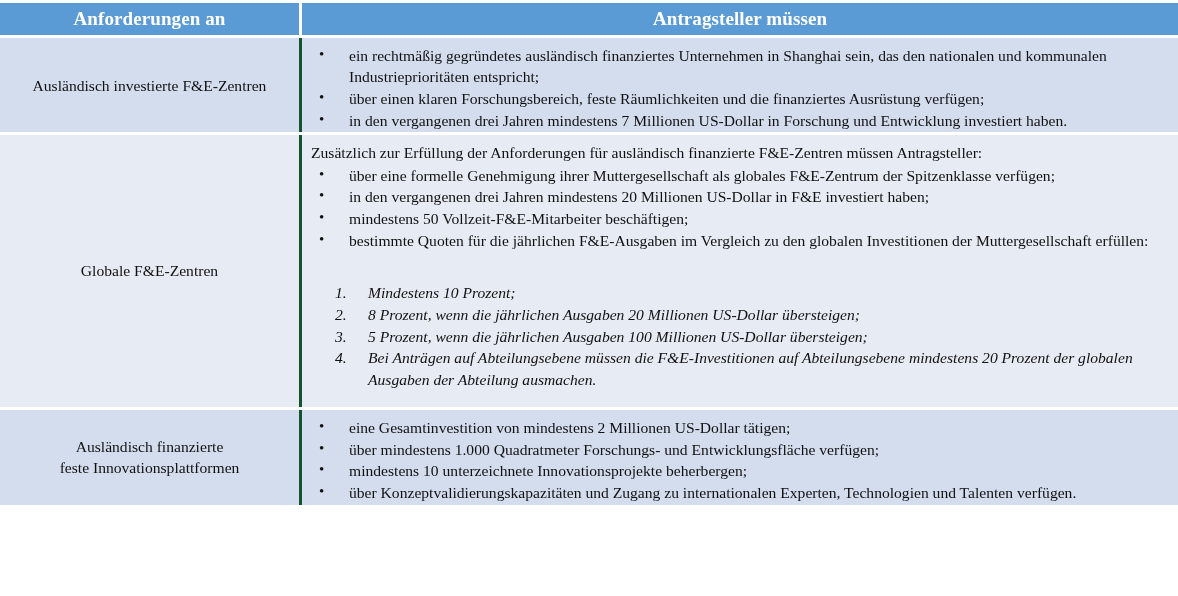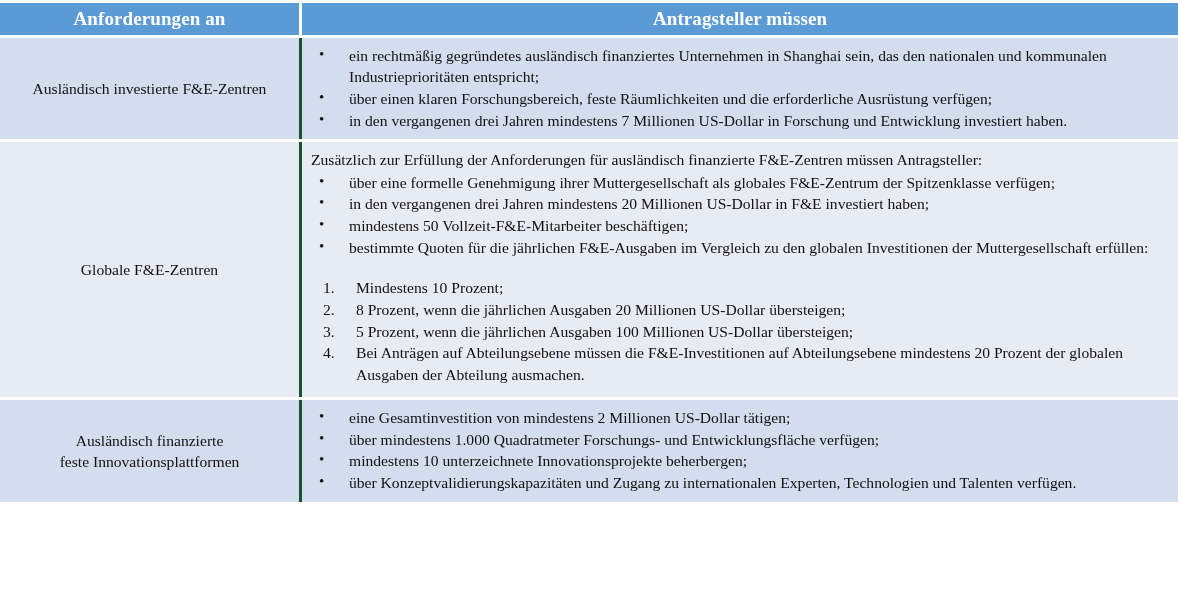--- a/index.html
+++ b/index.html
@@ -55,21 +55,21 @@
     color: #111111;
     line-height: 1.36;
   }
   tbody td.cat {
     text-align: center;
     padding: 6px 10px;
     border-right: 3px solid #14532d;
   }
   tbody td.body {
     vertical-align: top;
-    padding: 7px 10px 8px 6px;
+    padding: 7px 10px 1px 6px;
   }
 
   tr.tone-dark td { background: #D4DDEE; }
   tr.tone-light td { background: #E7EBF4; }
 
   .cat-line { display: block; white-space: nowrap; }
 
   
   ul.blist {
     list-style: none;
@@ -86,23 +86,24 @@
     content: "\2022";
     position: absolute;
     left: 11px;
     top: -1px;
     font-size: 15px;
     line-height: 1.36;
   }
 
   ol.nlist {
     list-style: none;
-    margin: 4px;
+    margin: 16px;
     padding: 0;
     counter-reset: nitem;
+    font-style: italic;
   }
   ol.nlist > li {
     position: relative;
     padding-left: 44px;
     margin: 0 0 0.5px 0;
     counter-increment: nitem;
   }
   ol.nlist > li::before {
     content: counter(nitem) ".";
     position: absolute;
@@ -139,21 +140,21 @@
 
     <tbody>
 
       <tr class="tone-dark">
         <td class="cat">
           <span class="cat-line">Ausländisch investierte F&amp;E-Zentren</span>
         </td>
         <td class="body">
           <ul class="blist">
             <li>ein rechtmäßig gegründetes ausländisch finanziertes Unternehmen in Shanghai sein, das den nationalen und kommunalen Industrieprioritäten entspricht;</li>
-            <li>über einen klaren Forschungsbereich, feste Räumlichkeiten und die erforderliche Ausrüstung verfügen;</li>
+            <li>über einen klaren Forschungsbereich, feste Räumlichkeiten und die finanziertes Ausrüstung verfügen;</li>
             <li>in den vergangenen drei Jahren mindestens 7 Millionen US-Dollar in Forschung und Entwicklung investiert haben.</li>
           </ul>
         </td>
       </tr>
 
       <tr class="tone-light">
         <td class="cat">
           <span class="cat-line">Globale F&amp;E-Zentren</span>
         </td>
         <td class="body">

